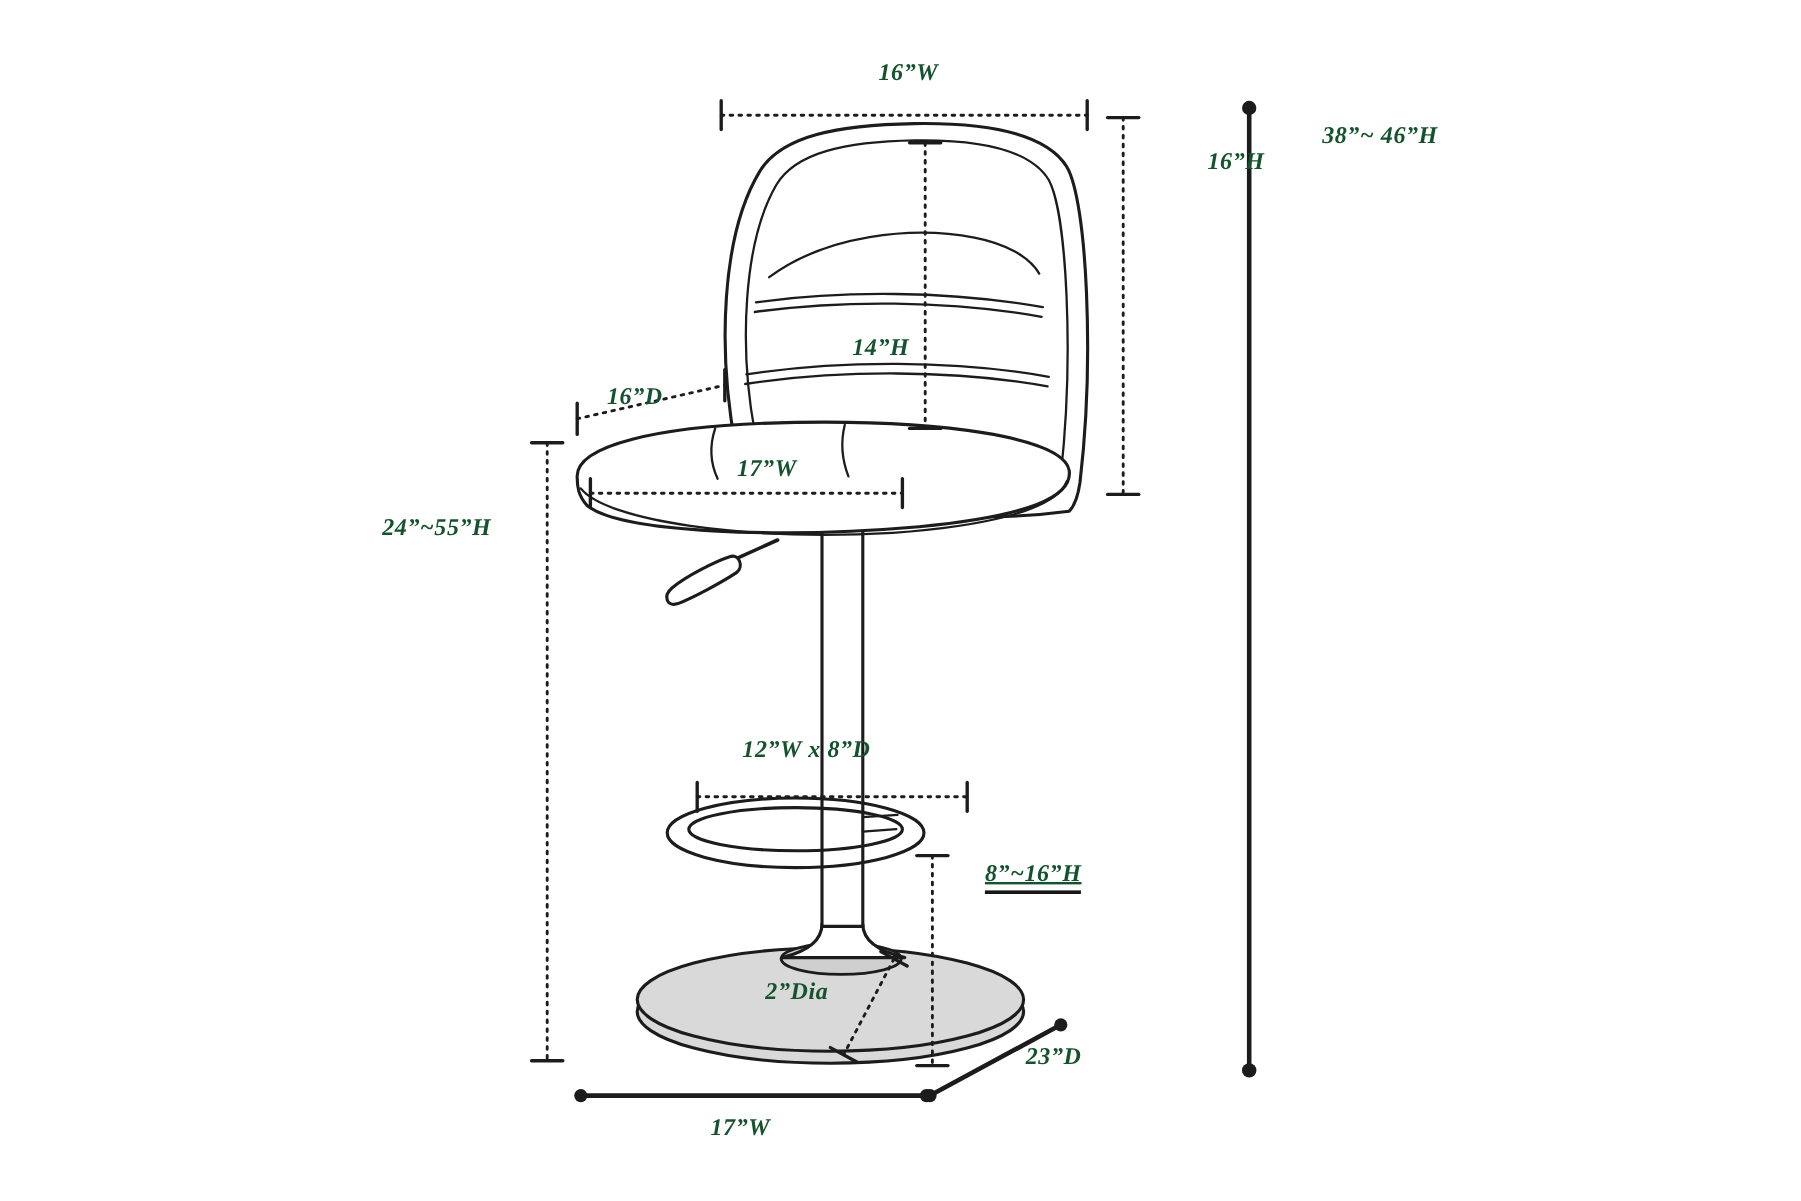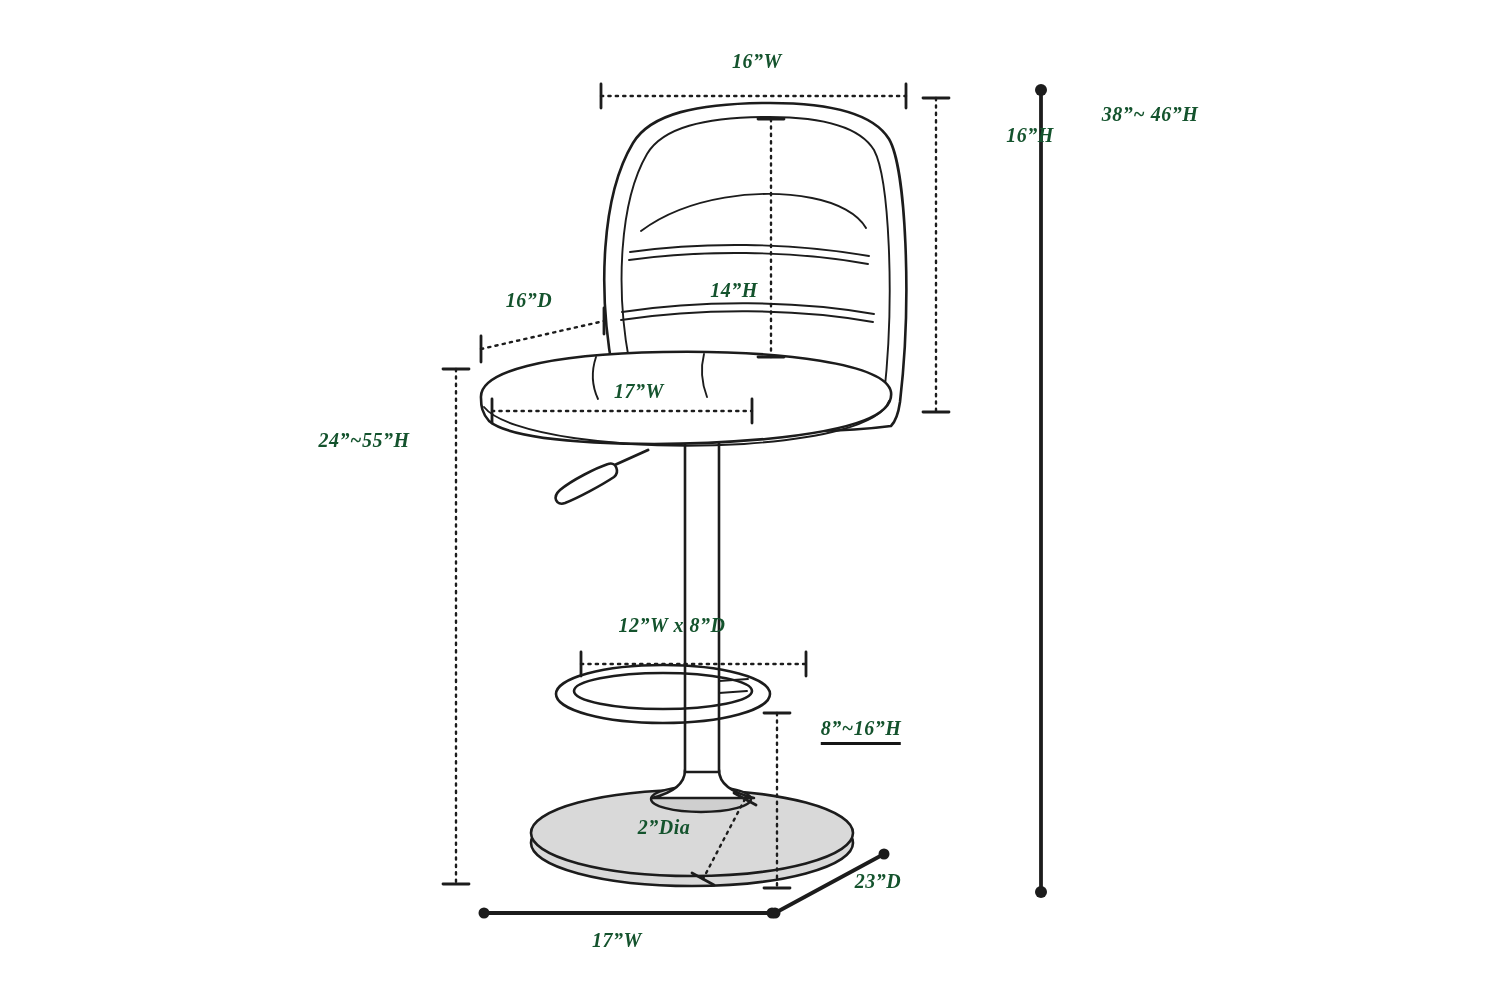--- a/index.html
+++ b/index.html
@@ -33,20 +33,21 @@
     font-style: italic;
     font-size: 20px;
     letter-spacing: 0.5px;
     color: #14532d;
     white-space: nowrap;
     z-index: 5;
   }
   .lbl.underline {
     border-bottom: 3px solid #161616;
     padding-bottom: 2px;
+    text-decoration: underline;
   }
 </style>
 </head>
 <body>
 
 <div class="stage">
 
   <svg width="1501" height="1001" viewBox="0 0 1501 1001">
 
     <g>
@@ -184,21 +185,21 @@
   </svg>
 
   <div class="lbl" style="left:757px;  top:61px;">16”W</div>
 
   <div class="lbl" style="left:1030px;  top:135px;">16”H</div>
 
   <div class="lbl" style="left:1150px; top:114px;">38”~ 46”H</div>
 
   <div class="lbl" style="left:734px;  top:254px;margin-top:36px;">14”H</div>
 
-  <div class="lbl" style="left:529px;  top:300px;">16”D</div>
+  <div class="lbl" style="left:529px;  top:331px;">16”D</div>
 
   <div class="lbl" style="left:639px;  top:391px;">17”W</div>
 
   <div class="lbl" style="left:364px;  top:440px;">24”~55”H</div>
 
   <div class="lbl" style="left:672px;  top:625px;">12”W x 8”D</div>
 
   <div class="lbl underline" style="left:861px; top:731px;">8”~16”H</div>
 
   <div class="lbl" style="left:664px;  top:827px;">2”Dia</div>

